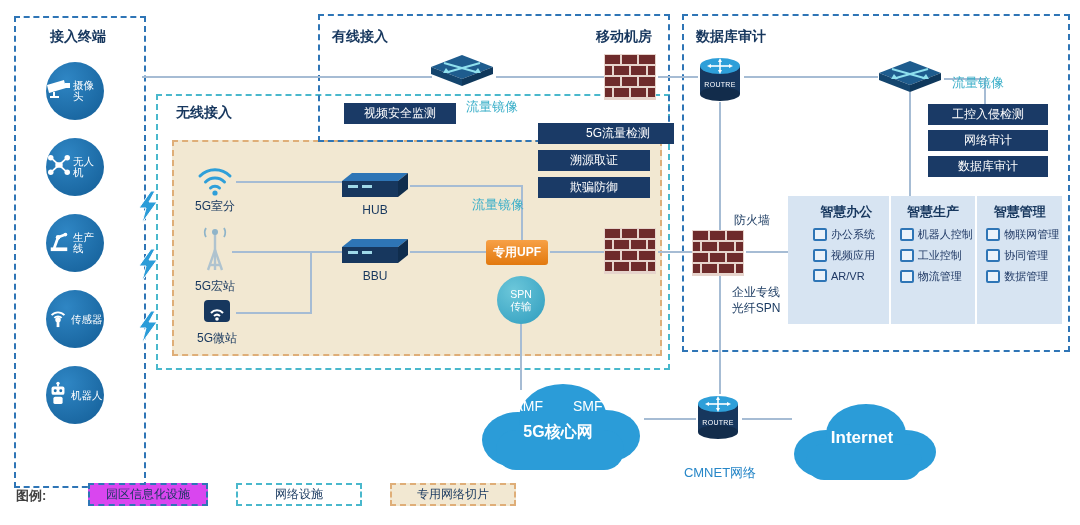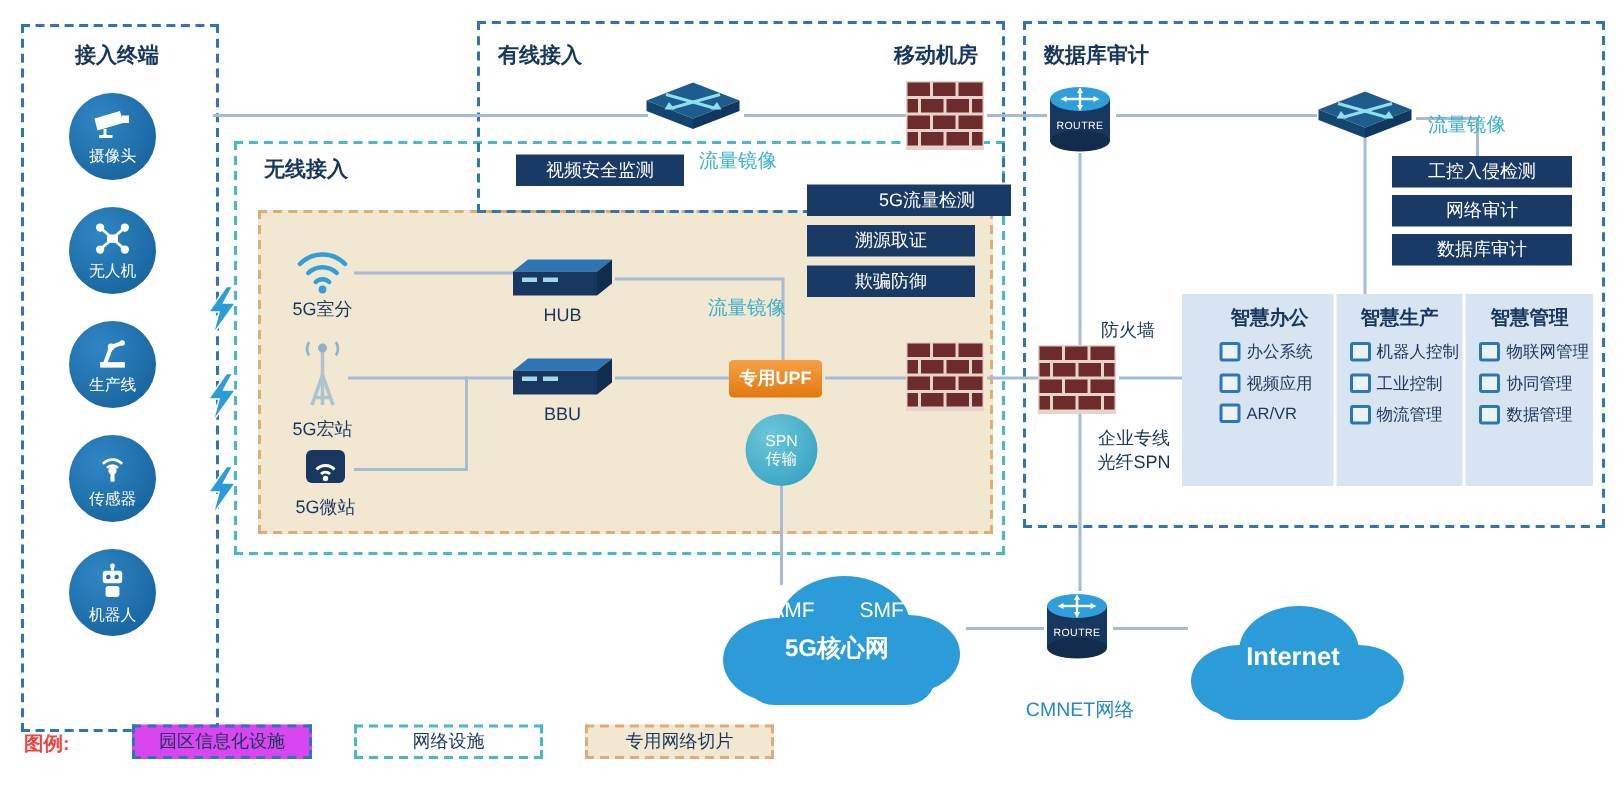--- a/index.html
+++ b/index.html
@@ -13,21 +13,21 @@
 
   .hline{position:absolute;height:2px;background:#A6BCD4;}
   .vline{position:absolute;width:2px;background:#A6BCD4;}
 
   .navy-tag{position:absolute;background:#1A3A66;color:#fff;font-size:12px;display:flex;align-items:center;justify-content:center;white-space:nowrap;}
   .teal-text{position:absolute;color:#3BAFC9;font-size:13px;white-space:nowrap;}
   .dev-label{position:absolute;color:#17375E;font-size:12px;text-align:center;white-space:nowrap;}
 
   .circle-item{position:absolute;left:46px;width:58px;height:58px;border-radius:50%;
     background:radial-gradient(circle at 35% 30%, #2F86C4, #135D96);
-    display:flex;flex-direction:column;align-items:center;justify-content:center;gap:1px;}
+    display:flex;flex-direction:row;align-items:center;justify-content:flex-start;gap:1px;}
   .circle-label{color:#fff;font-size:10.5px;line-height:11px;}
 
   .upf{position:absolute;left:486px;top:240px;width:62px;height:25px;border-radius:3px;
     background:linear-gradient(180deg,#F7A046,#E2790F);color:#fff;font-size:12px;font-weight:bold;
     display:flex;align-items:center;justify-content:center;}
   .spn{position:absolute;left:497px;top:276px;width:48px;height:48px;border-radius:50%;
     background:radial-gradient(circle at 35% 30%,#6CC7DA,#2E9CBE);color:#fff;
     display:flex;flex-direction:column;align-items:center;justify-content:center;
     font-size:10.5px;line-height:12px;}
 
@@ -37,21 +37,21 @@
   .panel{position:absolute;left:788px;top:196px;width:274px;height:128px;background:#D7E4F2;display:flex;box-sizing:border-box;padding-left:16px;}
   .panel-col{flex:1;padding:7px 3px 4px 3px;border-right:2px solid #fff;min-width:0;}
   .panel-col:last-child{border-right:none;}
   .panel-header{font-size:13px;font-weight:bold;color:#17375E;text-align:center;margin-bottom:4px;white-space:nowrap;}
   .panel-item{display:flex;align-items:center;gap:4px;font-size:11px;color:#1F3864;margin:6px 0 0 6px;white-space:nowrap;}
   .mini-icon{width:10px;height:9px;border:2px solid #2E75B6;border-radius:2px;background:#EAF2FA;flex:0 0 auto;}
 
   .cloud{position:absolute;}
   .cloud-text{position:absolute;color:#fff;text-align:center;}
 
-  .legend-title{position:absolute;left:16px;top:487px;font-size:13px;font-weight:bold;color:#ef4444;}
+  .legend-title{position:absolute;left:16px;top:487px;font-size:13px;font-weight:bold;color:#404040;}
   .legend-box{position:absolute;top:483px;height:23px;display:flex;align-items:center;justify-content:center;
     font-size:12px;color:#17375E;box-sizing:border-box;white-space:nowrap;}
   .lb-campus{left:88px;width:120px;border:2px dashed #2E75B6;background:#d946ef;}
   .lb-network{left:236px;width:126px;border:2px dashed #49B8CC;background:#fff;}
   .lb-slice{left:390px;width:126px;border:2px dashed #DFAE78;background:#F2E8D2;}
 
   .abs{position:absolute;}
 </style>
 </head>
 <body>

